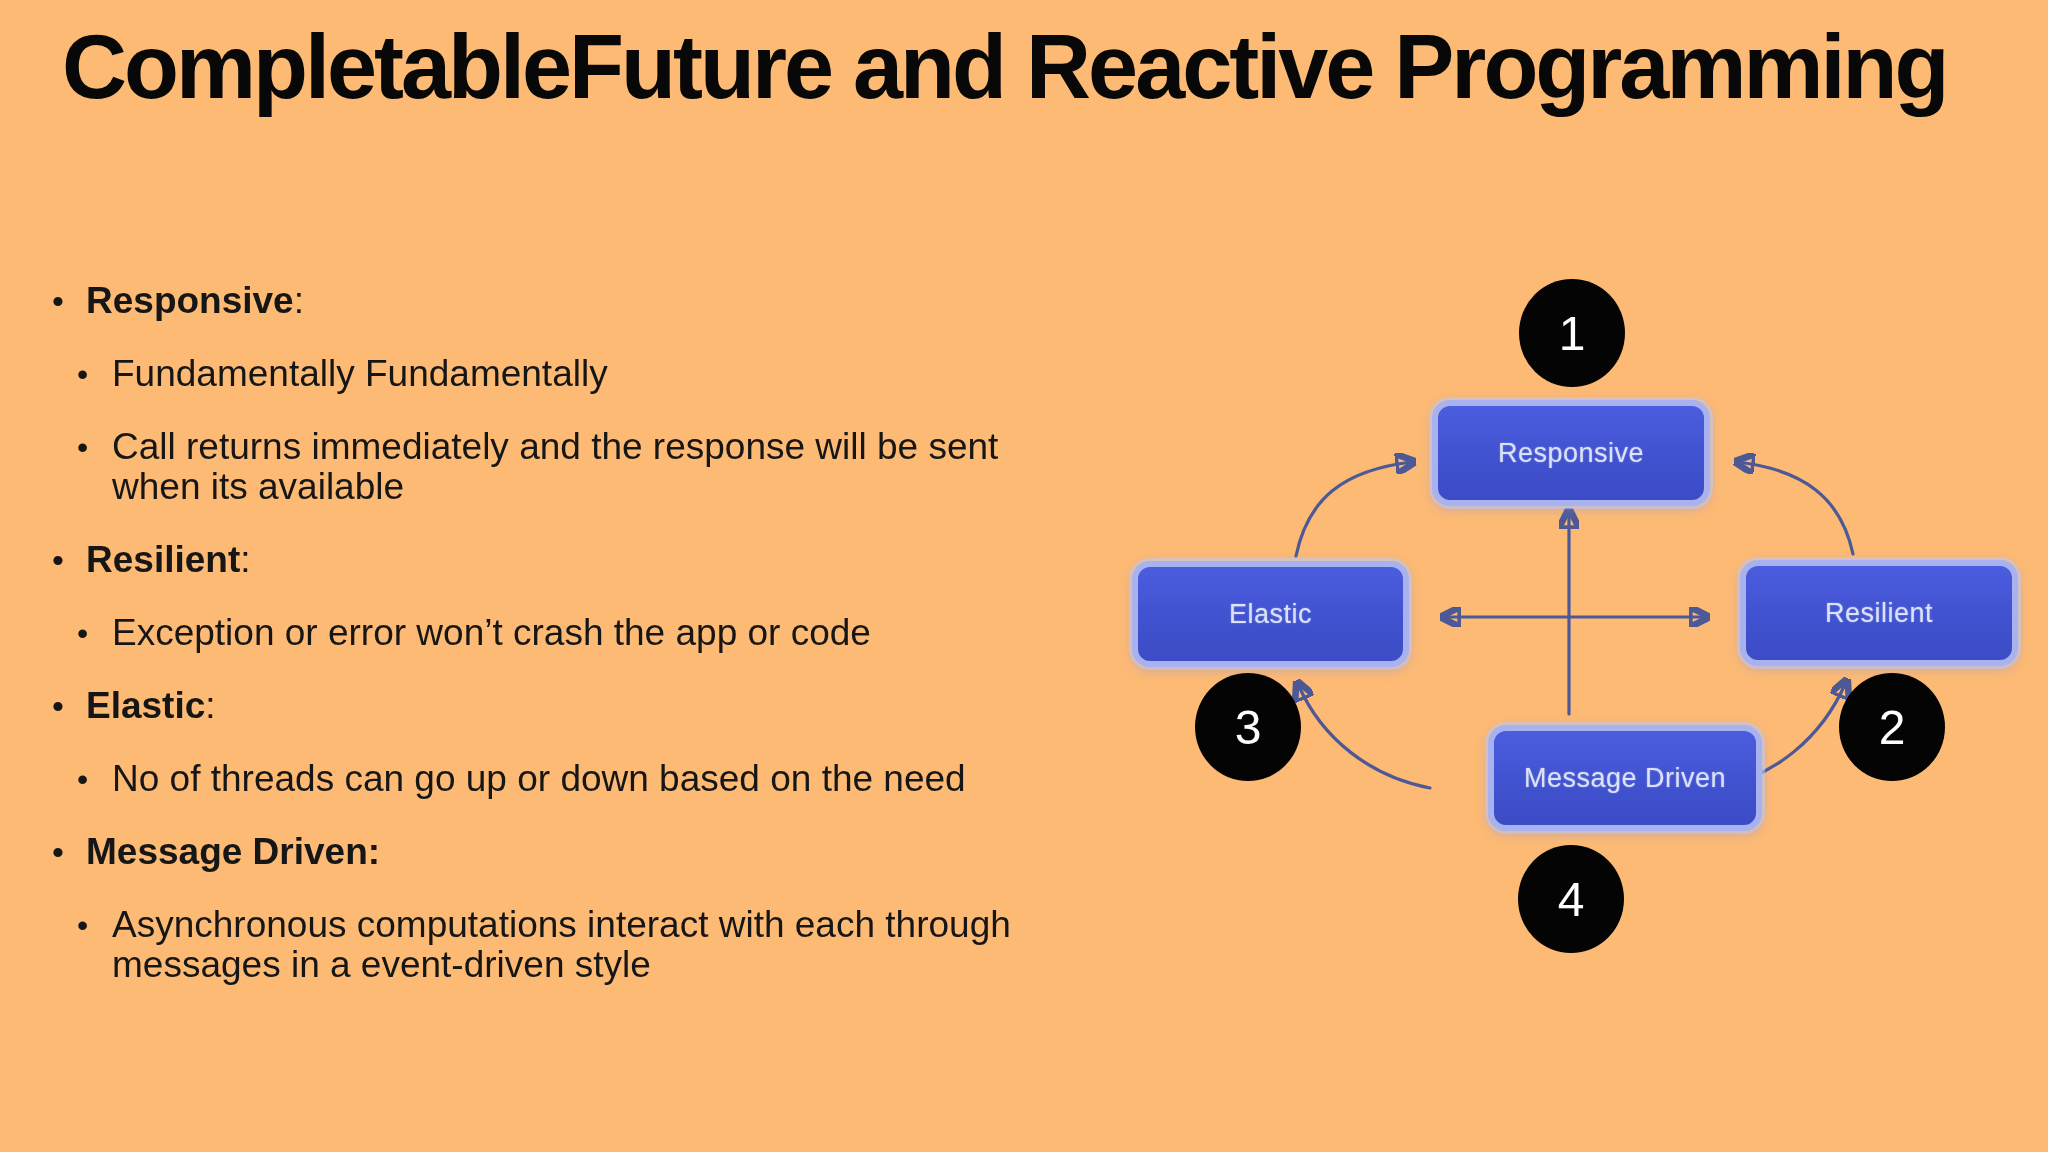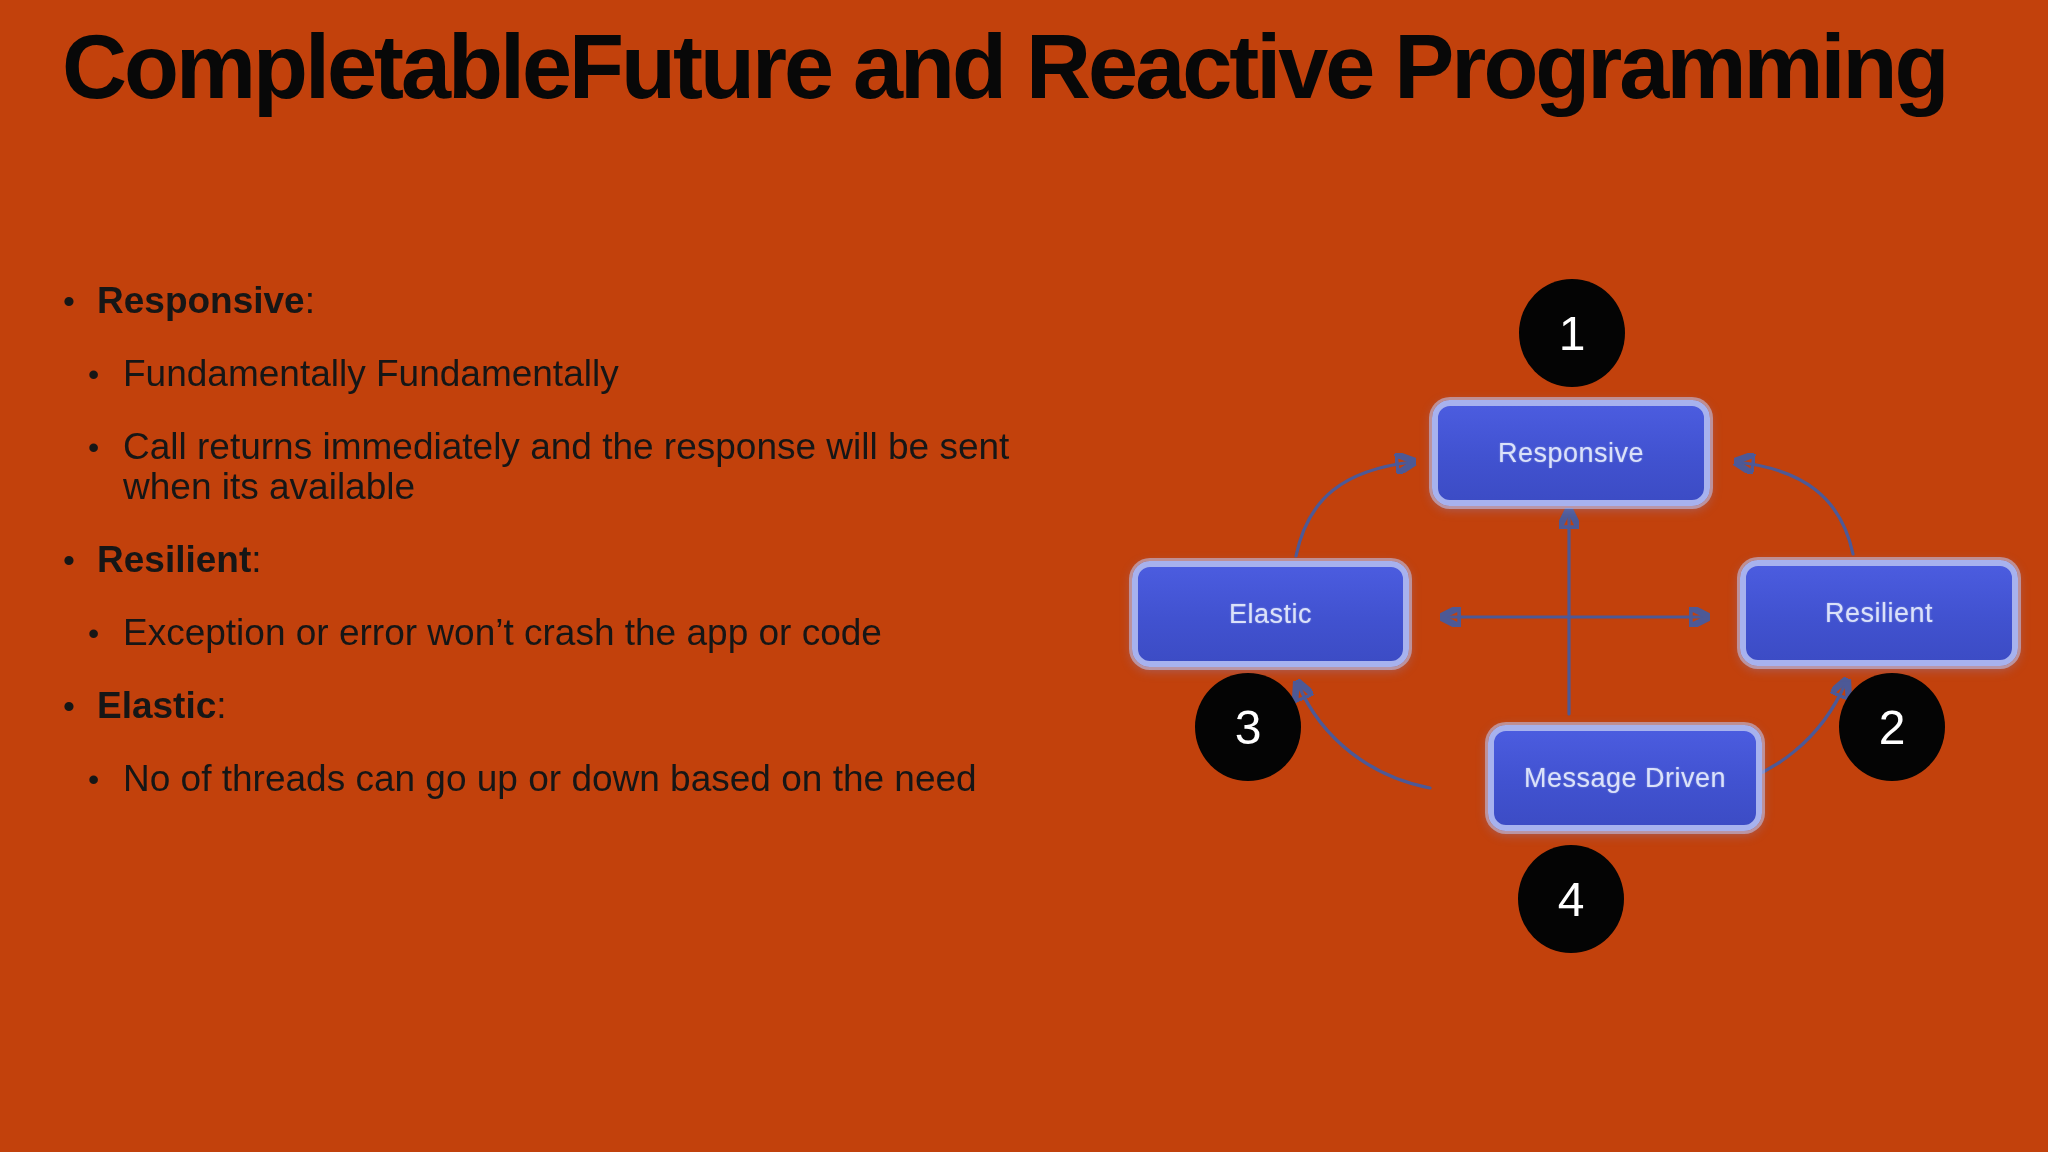--- a/index.html
+++ b/index.html
@@ -1,29 +1,29 @@
 <!DOCTYPE html>
 <html><head>
 <meta charset="utf-8">
 <style>
   * { margin: 0; padding: 0; box-sizing: border-box; }
   html, body { width: 2048px; height: 1152px; background: #ffffff; overflow: hidden; }
   body { font-family: "Liberation Sans", sans-serif; color: #0d0d0d; position: relative; }
 
-  .slide { position: absolute; inset: 0; background: #c2410c; }
+  .slide { position: absolute; inset: 0; background: #fdba74; }
 
   .title {
     position: absolute; left: 62px; top: 16px;
     font-size: 90px; font-weight: 700; letter-spacing: -3px;
     white-space: nowrap; color: #080808;
   }
 
   
   .content {
-    position: absolute; left: 63px; top: 281px; width: 960px;
+    position: absolute; left: 52px; top: 281px; width: 960px;
     font-size: 37px; color: #161616;
   }
   .l1-item { list-style: none; }
   .l1row {
     position: relative; padding-left: 34px; line-height: 40px; margin-bottom: 33px;
   }
   .l1row::before {
     content: "\2022"; position: absolute; left: 0; top: 0; font-size: 34px; color: #161616;
   }
   .term { font-weight: 700; }
@@ -101,20 +101,31 @@
       <div class="l1row">
         <span class="term">Elastic</span><span class="sep">:</span>
       </div>
       <ul class="l2">
         <li class="l2-item">
           <span class="ln">No of threads can go up or down based on the need</span>
         </li>
       </ul>
     </li>
 
+    <li class="l1-item">
+      <div class="l1row">
+        <span class="term">Message Driven:</span><span class="sep"></span>
+      </div>
+      <ul class="l2">
+        <li class="l2-item">
+          <span class="ln">Asynchronous computations interact with each through</span>
+          <span class="ln">messages in a event-driven style</span>
+        </li>
+      </ul>
+    </li>
 
   </ul>
 
   <div class="diagram">
 
     <svg class="arrows" width="948" height="700" viewBox="1100 260 948 700">
       <defs>
         <marker id="ah" viewBox="0 0 10 10" refX="8" refY="5" markerWidth="6.5" markerHeight="6.5" orient="auto-start-reverse" markerUnits="strokeWidth">
           <path d="M0,0 L10,5 L0,10 Z" fill="#4d5996" stroke="none"></path>
         </marker>

